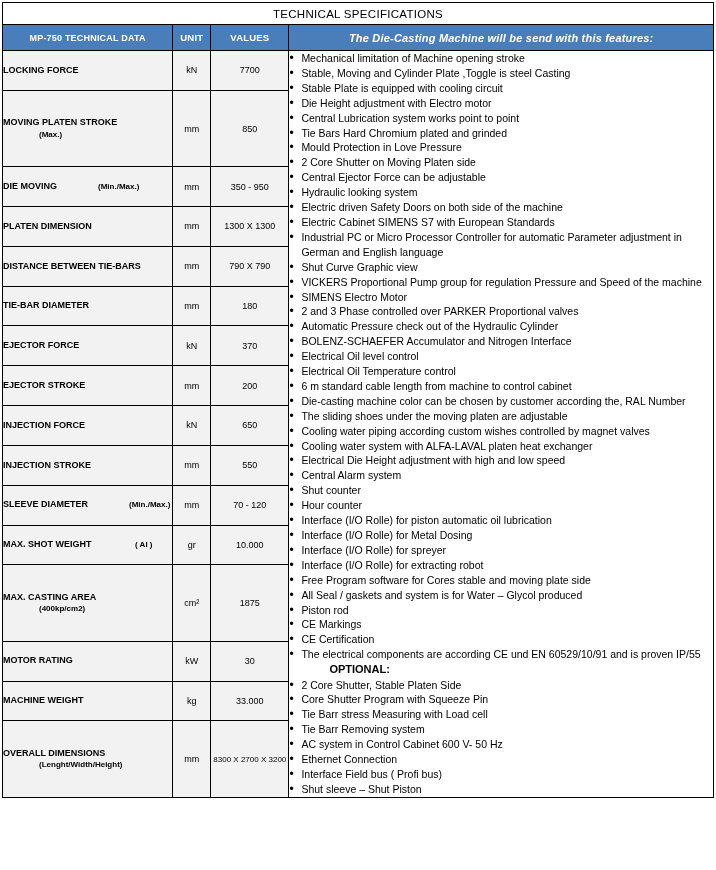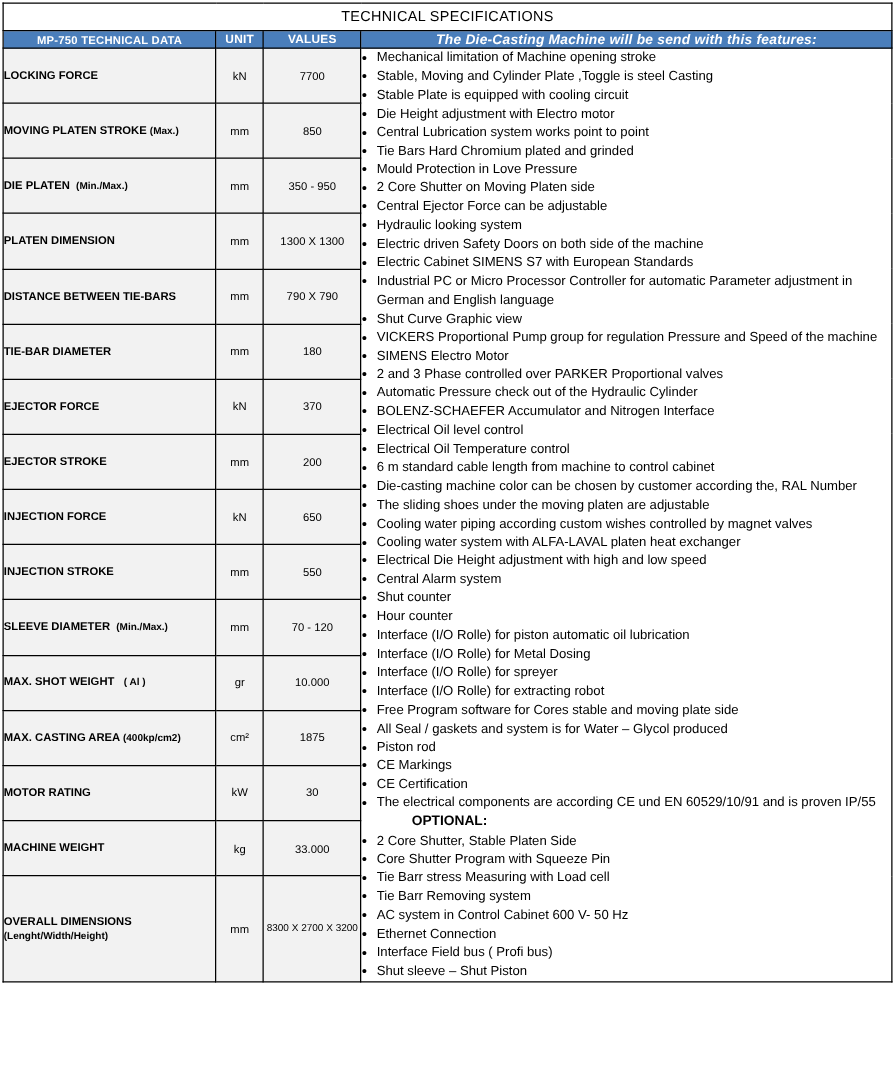--- a/index.html
+++ b/index.html
@@ -35,36 +35,37 @@
     letter-spacing: 0.3px;
     height: 22px;
     color: #000;
   }
   .hdr {
     background: #4a7ebb;
     color: #ffffff;
     font-weight: bold;
     text-align: center;
     font-size: 9.5px;
-    height: 14px;
+    height: 26px;
     letter-spacing: 0.2px;
   }
   .hdr.left-hdr { font-size: 9px; }
   .hdr.features-hdr { font-size: 11px; font-style: italic; }
   .lbl {
     background: #f2f2f2;
     font-weight: bold;
     font-size: 9px;
     padding: 4px 6px;
     color: #000;
     line-height: 1.25;
   }
   .lbl .sub {
     font-weight: bold;
     font-size: 8px;
+    padding-left: 36px;
   }
   .unit {
     background: #f2f2f2;
     text-align: center;
     font-size: 9px;
     color: #000;
   }
   .val {
     background: #f2f2f2;
     text-align: center;
@@ -194,21 +195,21 @@
           </ul>
         </td>
       </tr>
 
       <tr>
         <td class="lbl"><span>MOVING PLATEN STROKE</span> <span class="sub">(Max.)</span></td>
         <td class="unit">mm</td>
         <td class="val">850</td>
       </tr>
       <tr>
-        <td class="lbl"><span>DIE PLATEN</span> &nbsp;<span class="sub">(Min./Max.)</span></td>
+        <td class="lbl"><span>DIE MOVING</span> &nbsp;<span class="sub">(Min./Max.)</span></td>
         <td class="unit">mm</td>
         <td class="val">350 - 950</td>
       </tr>
       <tr>
         <td class="lbl"><span>PLATEN DIMENSION</span><span class="sub"></span></td>
         <td class="unit">mm</td>
         <td class="val">1300 X 1300</td>
       </tr>
       <tr>
         <td class="lbl"><span>DISTANCE BETWEEN TIE-BARS</span><span class="sub"></span></td>

